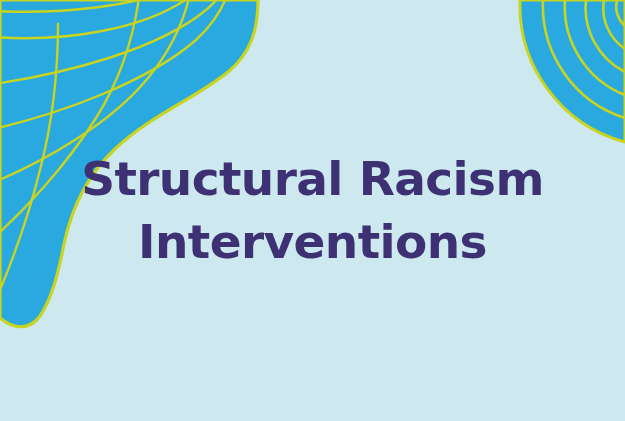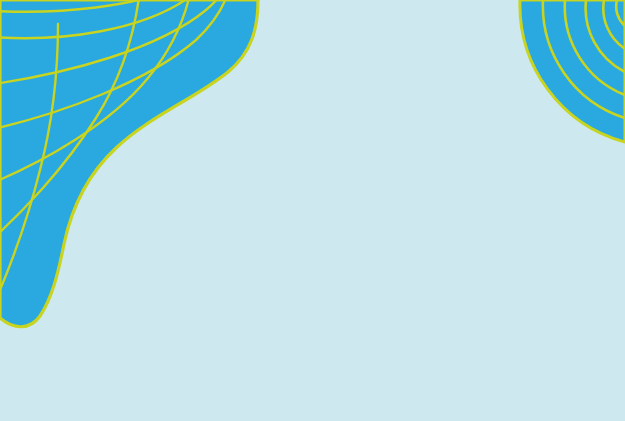--- a/index.html
+++ b/index.html
@@ -119,15 +119,17 @@
                  C 22 214, 66 166, 96 118
                  C 120 80, 134 40, 140 -10"></path>
         <path d="M -18 330
                  C 4 284, 26 226, 40 170
                  C 52 124, 58 76, 58 24"></path>
       </g>
     </g>
   </svg>
 
   <div id="title-block">
+    <div class="title-line" id="title-line-1">Structural Racism</div>
+    <div class="title-line" id="title-line-2">Interventions</div>
   </div>
 
 </div>
 
 </body></html>

